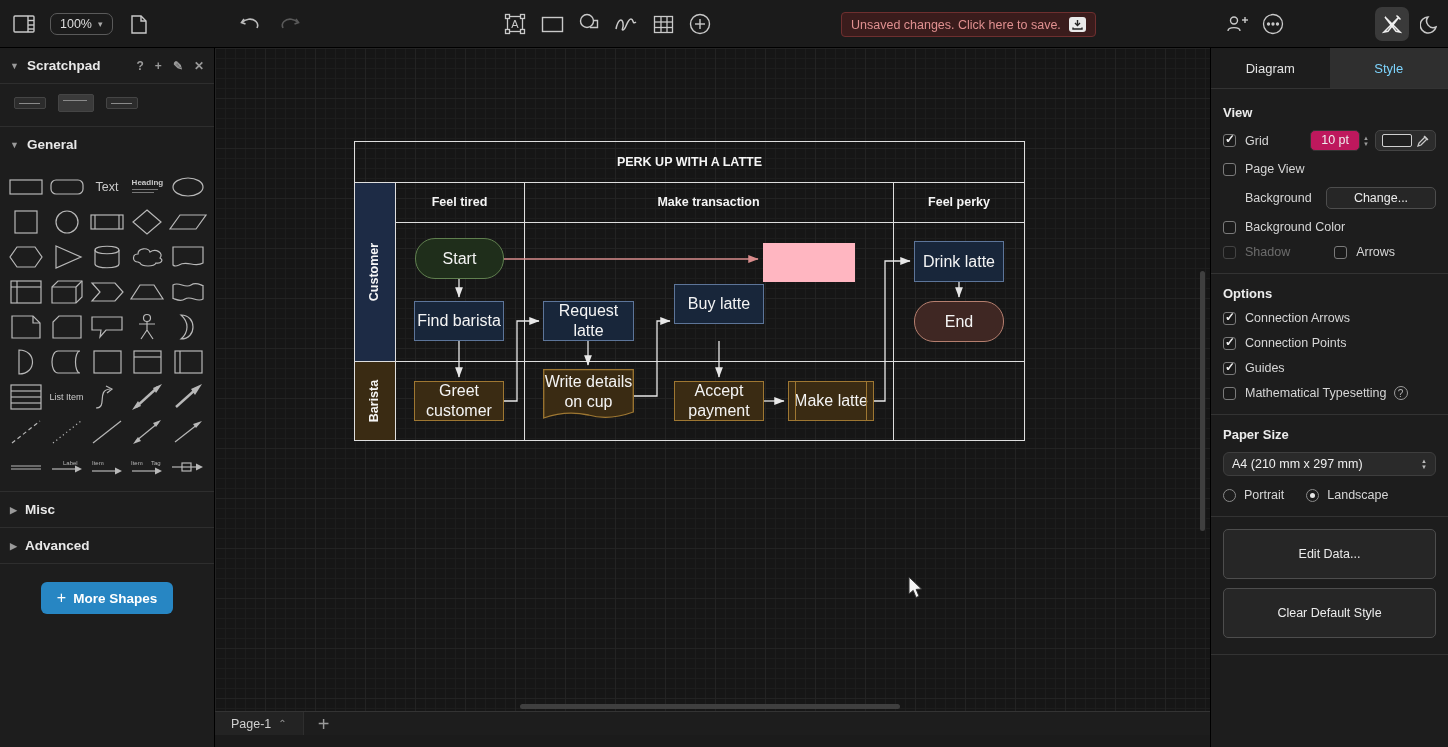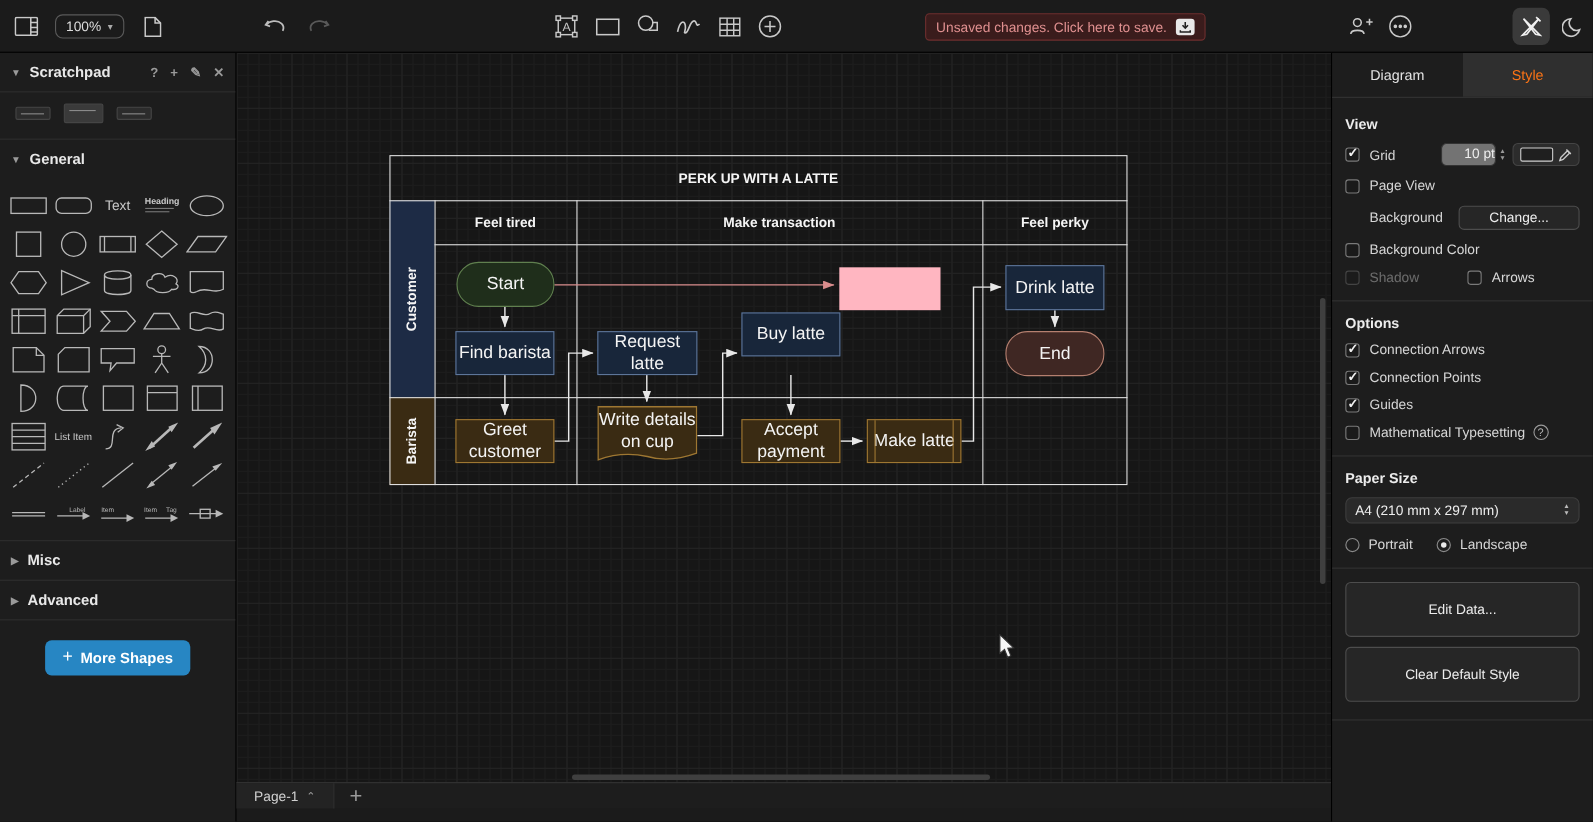--- a/index.html
+++ b/index.html
@@ -65,30 +65,30 @@
   
   #footer { position:absolute; left:215px; top:711px; width:995px; height:24px; background:#1d1d1d; border-top:1px solid #333; display:flex; align-items:center; z-index:25; }
   #page-tab { display:flex; align-items:center; gap:7px; padding:0 16px; height:100%; font-size:12.5px; color:#d0d0d0; cursor:pointer; background:#232323; border-right:1px solid #2e2e2e; }
   #page-tab .caret { font-size:10px; color:#9a9a9a; }
   #add-page { margin-left:14px; color:#9a9a9a; font-size:20px; cursor:pointer; line-height:1; }
 
   
   #rpanel { position:absolute; left:1210px; top:48px; width:238px; height:699px; background:#1d1d1d; border-left:1px solid #000; z-index:20; font-size:12.5px; }
   #rtabs { display:flex; height:41px; border-bottom:1px solid #333; }
   .rtab { flex:1; display:flex; align-items:center; justify-content:center; font-size:13px; color:#e3e3e3; cursor:pointer; }
-  .rtab.inactive { background:#2f2f2f; color:#f97316; }
+  .rtab.inactive { background:#2f2f2f; color:#7dd3fc; }
   .rp-body { padding:12px 12px 0 12px; }
   .rp-h { font-weight:bold; color:#ececec; font-size:13px; margin:4px 0 10px 0; }
   .rp-row { display:flex; align-items:center; margin-bottom:11px; color:#d6d6d6; }
   .cb { width:13px; height:13px; border:1px solid #7a7a7a; border-radius:3px; background:#1a1a1a; margin-right:9px; position:relative; cursor:pointer; flex:none; }
   .cb.checked::after { content:"✓"; position:absolute; left:1px; top:-3px; color:#f0f0f0; font-size:12px; font-weight:bold; }
   .disabled { opacity:.42; }
   .rp-sep { height:1px; background:#333; margin:14px -12px 12px -12px; }
   .mini-input { margin-left:auto; display:flex; align-items:center; }
-  .grid-size { width:50px; height:21px; background:#737373; border:1px solid #333; border-radius:5px; color:#eee; text-align:right; padding-right:0; font-size:12.5px; line-height:19px; }
+  .grid-size { width:50px; height:21px; background:#be185d; border:1px solid #333; border-radius:5px; color:#eee; text-align:right; padding-right:10px; font-size:12.5px; line-height:19px; }
   .stepper { display:flex; flex-direction:column; margin:0 6px 0 3px; color:#9a9a9a; font-size:6px; line-height:6px; cursor:pointer; }
   .swatch-btn { display:flex; align-items:center; gap:5px; background:#2c2c2c; border:1px solid #444; border-radius:5px; padding:3px 6px; cursor:pointer; }
   .swatch { width:30px; height:13px; background:#1f1f1f; border:1px solid #cfcfcf; border-radius:2px; }
   .rp-btn { background:#262626; border:1px solid #4d4d4d; border-radius:5px; color:#ececec; font-size:12.5px; padding:3px 14px; cursor:pointer; }
   .rp-btn.block { display:block; width:100%; margin-bottom:9px; padding:17px 0; text-align:center; }
   .help-circ { width:14px; height:14px; border:1px solid #9a9a9a; border-radius:50%; color:#b5b5b5; font-size:10px; display:inline-flex; align-items:center; justify-content:center; margin-left:7px; }
   .select-box { display:flex; align-items:center; height:24px; background:#2a2a2a; border:1px solid #3e3e3e; border-radius:6px; padding:0 8px; color:#eee; cursor:pointer; margin-bottom:12px; }
   .select-box .updown { margin-left:auto; display:flex; flex-direction:column; font-size:6px; line-height:6px; color:#bbb; }
   .radio { width:13px; height:13px; border:1px solid #8a8a8a; border-radius:50%; margin-right:8px; position:relative; cursor:pointer; flex:none; }
   .radio.selected::after { content:""; position:absolute; left:3px; top:3px; width:5px; height:5px; border-radius:50%; background:#e8e8e8; }

